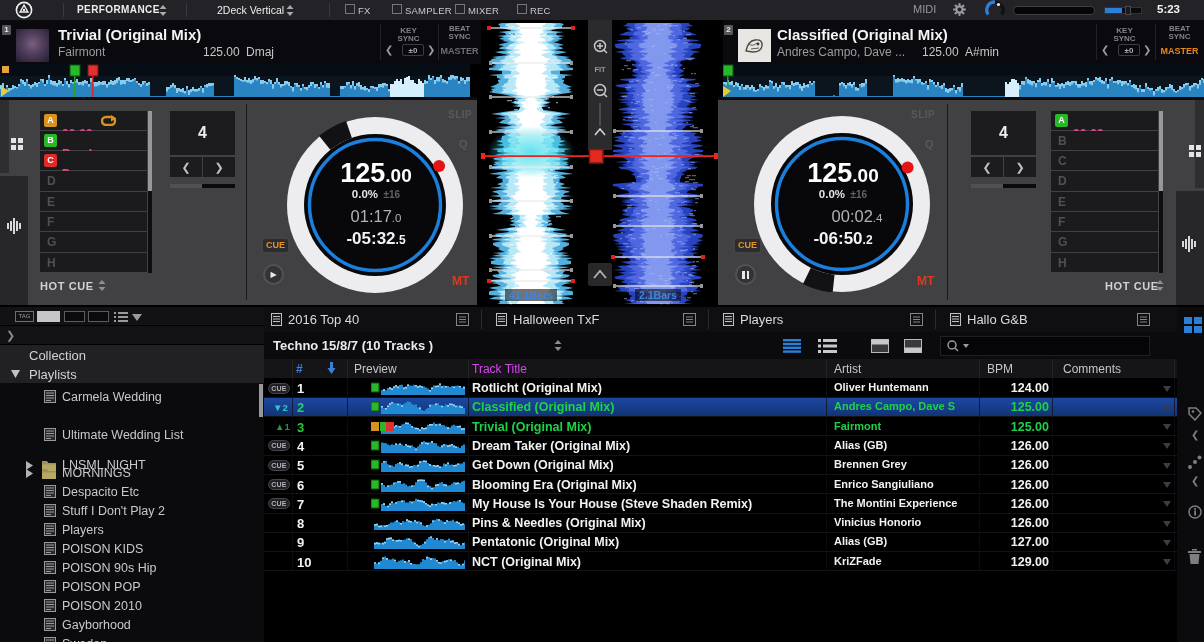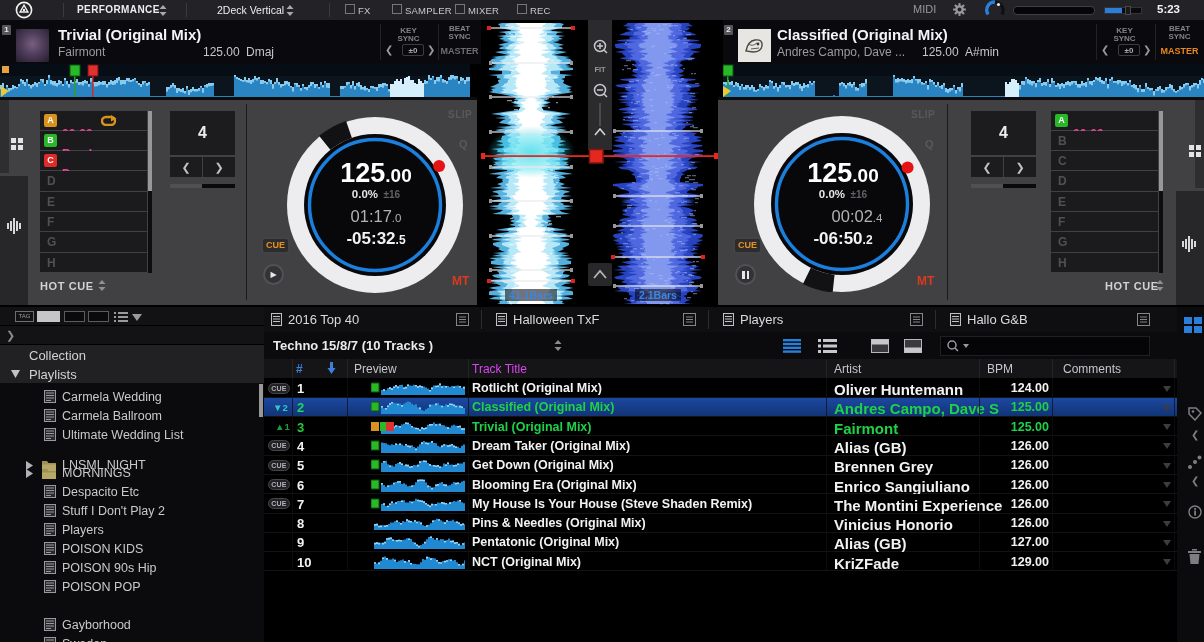--- a/index.html
+++ b/index.html
@@ -11,21 +11,21 @@
 .hc-badge{position:absolute;top:3px;width:13px;height:13px;border-radius:2px;color:#fff;font-size:9px;font-weight:bold;text-align:center;line-height:13px;}
 .hc-txt{position:absolute;left:22px;top:16px;font-size:12px;font-weight:bold;color:#ec4899;}
 .hc-dim{position:absolute;left:7px;top:3px;font-size:12px;font-weight:bold;color:#505053;}
 .bj{background:#1c1c1e;color:#ececee;text-align:center;}
 .cuebtn{position:absolute;width:29px;height:17px;border:2px solid #434346;border-radius:4px;background:#2c2c2e;color:#e8921e;font-size:9px;font-weight:bold;text-align:center;line-height:13px;}
 .mt{position:absolute;color:#d93a20;font-size:12px;font-weight:bold;}
 .slip{position:absolute;color:#59595c;font-size:10px;font-weight:bold;letter-spacing:0.5px;}
 .jogtxt{position:absolute;width:160px;text-align:center;color:#fff;}
 .tbl-num{position:absolute;left:33px;font-size:13px;font-weight:bold;color:#f2f2f2;}
 .row-title{position:absolute;left:208px;font-size:12.5px;font-weight:bold;color:#f2f2f2;white-space:nowrap;}
-.row-artist{position:absolute;left:570px;font-size:15px;font-weight:bold;color:#f2f2f2;white-space:nowrap;}
+.row-artist{position:absolute;left:570px;font-size:11px;font-weight:bold;color:#f2f2f2;white-space:nowrap;}
 .row-bpm{position:absolute;left:680px;width:105px;text-align:right;font-size:12.5px;font-weight:bold;color:#f2f2f2;}
 .green{color:#1ed247 !important;}
 .cue-badge{position:absolute;left:4px;top:4px;width:22px;height:11px;border:1px solid #46464a;border-radius:5.5px;background:#222226;color:#b4b4b8;font-size:7px;font-weight:bold;text-align:center;line-height:9px;letter-spacing:0.2px;}
 .side-item{position:absolute;left:0;width:264px;height:19.2px;color:#c9c9cb;font-size:12.5px;}
 .chk{position:absolute;width:10px;height:10px;border:1px solid #77777b;top:4px;}
 .chklbl{position:absolute;top:4.5px;font-size:9.5px;color:#c8c8cc;letter-spacing:0.2px;}
 </style></head><body>
 <div class="a" style="left:0;top:0;width:1204px;height:20px;background:#232327;">
     <svg class="a" style="left:15px;top:1px" width="18" height="18" viewBox="0 0 18 18">
 <circle cx="9" cy="9" r="7.6" fill="none" stroke="#f0f0f0" stroke-width="1.6"></circle>
@@ -697,32 +697,20 @@
           <rect x="0.5" y="0.5" width="11" height="12" fill="#2a2a2e" stroke="#9a9a9e"></rect>
           <g stroke="#9a9a9e" stroke-width="1">
             <line x1="2" y1="3" x2="10" y2="3"></line>
             <line x1="2" y1="5.5" x2="10" y2="5.5"></line>
             <line x1="2" y1="8" x2="10" y2="8"></line>
             <line x1="2" y1="10.5" x2="7" y2="10.5"></line>
           </g>
         </svg>
         <div class="a" style="left:62px;top:2px;">Carmela Wedding</div>
       </div>
-      <div class="side-item" style="top:99.5px;">
-        <svg class="a" style="left:44px;top:2.5px" width="12" height="13" viewBox="0 0 12 13">
-          <rect x="0.5" y="0.5" width="11" height="12" fill="#2a2a2e" stroke="#9a9a9e"></rect>
-          <g stroke="#9a9a9e" stroke-width="1">
-            <line x1="2" y1="3" x2="10" y2="3"></line>
-            <line x1="2" y1="5.5" x2="10" y2="5.5"></line>
-            <line x1="2" y1="8" x2="10" y2="8"></line>
-            <line x1="2" y1="10.5" x2="7" y2="10.5"></line>
-          </g>
-        </svg>
-        <div class="a" style="left:62px;top:2px;">Carmela Ballroom</div>
-      </div>
       <div class="side-item" style="top:118.5px;">
         <svg class="a" style="left:44px;top:2.5px" width="12" height="13" viewBox="0 0 12 13">
           <rect x="0.5" y="0.5" width="11" height="12" fill="#2a2a2e" stroke="#9a9a9e"></rect>
           <g stroke="#9a9a9e" stroke-width="1">
             <line x1="2" y1="3" x2="10" y2="3"></line>
             <line x1="2" y1="5.5" x2="10" y2="5.5"></line>
             <line x1="2" y1="8" x2="10" y2="8"></line>
             <line x1="2" y1="10.5" x2="7" y2="10.5"></line>
           </g>
         </svg>
@@ -812,20 +800,32 @@
         <svg class="a" style="left:44px;top:2.5px" width="12" height="13" viewBox="0 0 12 13">
           <rect x="0.5" y="0.5" width="11" height="12" fill="#2a2a2e" stroke="#9a9a9e"></rect>
           <g stroke="#9a9a9e" stroke-width="1">
             <line x1="2" y1="3" x2="10" y2="3"></line>
             <line x1="2" y1="5.5" x2="10" y2="5.5"></line>
             <line x1="2" y1="8" x2="10" y2="8"></line>
             <line x1="2" y1="10.5" x2="7" y2="10.5"></line>
           </g>
         </svg>
         <div class="a" style="left:62px;top:2px;">POISON POP</div>
+      </div>
+      <div class="side-item" style="top:289.5px;">
+        <svg class="a" style="left:44px;top:2.5px" width="12" height="13" viewBox="0 0 12 13">
+          <rect x="0.5" y="0.5" width="11" height="12" fill="#2a2a2e" stroke="#9a9a9e"></rect>
+          <g stroke="#9a9a9e" stroke-width="1">
+            <line x1="2" y1="3" x2="10" y2="3"></line>
+            <line x1="2" y1="5.5" x2="10" y2="5.5"></line>
+            <line x1="2" y1="8" x2="10" y2="8"></line>
+            <line x1="2" y1="10.5" x2="7" y2="10.5"></line>
+          </g>
+        </svg>
+        <div class="a" style="left:62px;top:2px;">POISON 2010</div>
       </div>
       <div class="side-item" style="top:308.5px;">
         <svg class="a" style="left:44px;top:2.5px" width="12" height="13" viewBox="0 0 12 13">
           <rect x="0.5" y="0.5" width="11" height="12" fill="#2a2a2e" stroke="#9a9a9e"></rect>
           <g stroke="#9a9a9e" stroke-width="1">
             <line x1="2" y1="3" x2="10" y2="3"></line>
             <line x1="2" y1="5.5" x2="10" y2="5.5"></line>
             <line x1="2" y1="8" x2="10" y2="8"></line>
             <line x1="2" y1="10.5" x2="7" y2="10.5"></line>
           </g>

